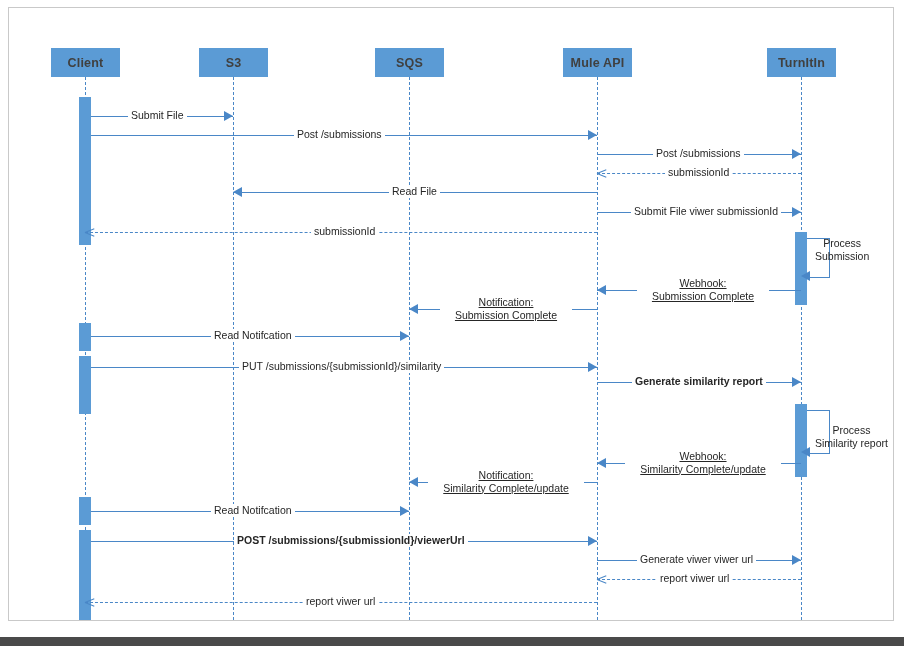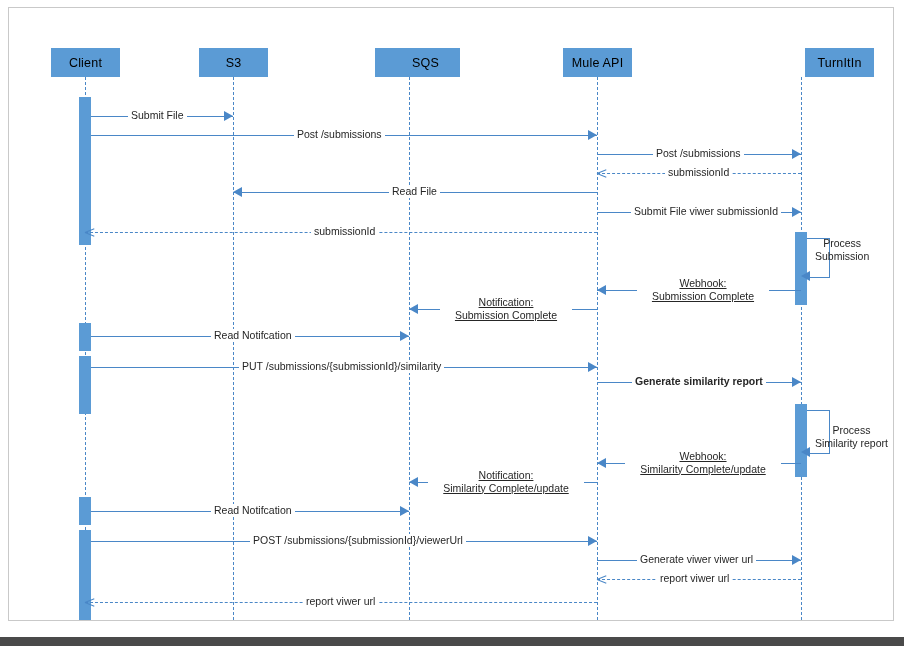--- a/index.html
+++ b/index.html
@@ -25,22 +25,22 @@
     width:904px; height:9px;
     background:#4a4a4a;
   }
   .actor-box{
     position:absolute;
     height:29px;
     background:#5b9bd5;
     display:flex;
     align-items:center;
     justify-content:center;
-    color:#000000;
-    font-weight:normal;
+    color:#404040;
+    font-weight:bold;
     font-size:12.5px;
     letter-spacing:.2px;
   }
   .lifeline{
     position:absolute;
     width:0;
     border-left:1.4px dashed #4a87c7;
   }
   .activation{
     position:absolute;
@@ -123,27 +123,27 @@
   <div class="lifeline" style="left:409px; top:77px; height:543px;"></div>
   <div class="lifeline" style="left:597px; top:77px; height:543px;"></div>
   <div class="lifeline" style="left:801px; top:77px; height:543px;"></div>
 
   <div class="actor-box" style="left:51px; top:48px; width:69px;">
     <span>Client</span>
   </div>
   <div class="actor-box" style="left:199px; top:48px; width:69px;">
     <span>S3</span>
   </div>
-  <div class="actor-box" style="left:375px; top:48px; width:69px;padding-left:16px;">
+  <div class="actor-box" style="left:375px; top:48px; width:69px;">
     <span>SQS</span>
   </div>
   <div class="actor-box" style="left:563px; top:48px; width:69px;">
     <span>Mule API</span>
   </div>
-  <div class="actor-box" style="left:767px; top:48px; width:69px;margin-left:38px;">
+  <div class="actor-box" style="left:767px; top:48px; width:69px;">
     <span>TurnItIn</span>
   </div>
 
   <div class="activation" style="left:79px;  top:97px;  height:148px;"></div>
   <div class="activation" style="left:79px;  top:323px; height:28px;"></div>
   <div class="activation" style="left:79px;  top:356px; height:58px;"></div>
   <div class="activation" style="left:79px;  top:497px; height:28px;"></div>
   <div class="activation" style="left:79px;  top:530px; height:90px;"></div>
   <div class="activation" style="left:795px; top:232px; height:73px;"></div>
   <div class="activation" style="left:795px; top:404px; height:73px;"></div>
@@ -207,21 +207,21 @@
   <div class="arrowhead left" style="left:409px; top:477px;"></div>
   <div class="msg-label two-line" style="left:428px; top:469px; width:150px; white-space:pre-line;">Notification:
 Similarity Complete/update</div>
 
   <div class="msg" style="left:91px; top:511px; width:318px;"></div>
   <div class="arrowhead right" style="left:400px; top:506px;"></div>
   <div class="msg-label" style="left:211px; top:504px;">Read Notifcation</div>
 
   <div class="msg" style="left:91px; top:541px; width:506px;"></div>
   <div class="arrowhead right" style="left:588px; top:536px;"></div>
-  <div class="msg-label" style="left:250px; top:534px;">POST /submissions/{submissionId}/viewerUrl</div>
+  <div class="msg-label" style="left:234px; top:534px;font-weight:bold;">POST /submissions/{submissionId}/viewerUrl</div>
 
   <div class="msg" style="left:597px; top:560px; width:204px;"></div>
   <div class="arrowhead right" style="left:792px; top:555px;"></div>
   <div class="msg-label" style="left:637px; top:553px;">Generate viwer viwer url</div>
 
   <div class="msg dashed" style="left:597px; top:579px; width:204px;"></div>
   <div class="arrowopen left" style="left:597px; top:574px;"></div>
   <div class="msg-label" style="left:657px; top:572px;">report viwer url</div>
 
   <div class="msg dashed" style="left:85px; top:602px; width:512px;"></div>

